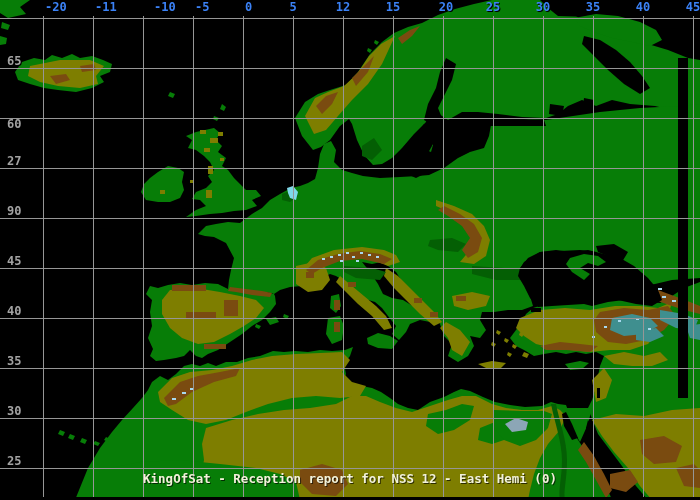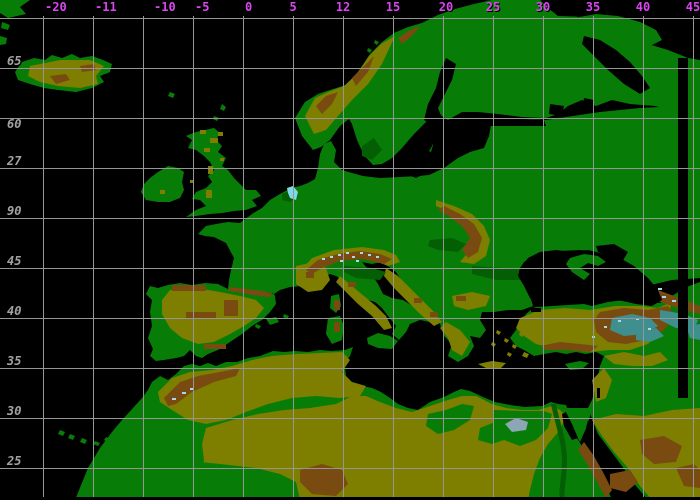--- a/index.html
+++ b/index.html
@@ -1,23 +1,23 @@
 <!DOCTYPE html>
 <html><head>
 <meta charset="utf-8">
 <style>
   html,body{margin:0;padding:0;background:#000;}
   .stage{position:relative;width:700px;height:500px;background:#000;overflow:hidden;
          font-family:"DejaVu Sans Mono","Liberation Mono",monospace;}
   .stage svg{position:absolute;left:0;top:0;}
   .tick{position:absolute;top:1px;font-weight:bold;font-size:12px;line-height:13px;
-        color:#d946ef;white-space:nowrap;z-index:3;text-shadow:1px 1px 0 #000;}
+        color:#3b82f6;white-space:nowrap;z-index:3;text-shadow:1px 1px 0 #000;}
   .tick.center{transform:translateX(-50%);}
   .lat{position:absolute;left:7px;font-weight:bold;font-size:12px;line-height:13px;
-       color:#a2a2a2;white-space:nowrap;z-index:3;text-shadow:1px 1px 0 #000;font-style:italic;}
+       color:#a2a2a2;white-space:nowrap;z-index:3;text-shadow:1px 1px 0 #000;}
   .caption{position:absolute;left:350px;top:472px;transform:translateX(-50%);
            font-weight:bold;font-size:12.5px;line-height:14px;color:#f2f2da;
            white-space:nowrap;z-index:4;text-shadow:1px 1px 0 rgba(0,0,0,.65);}
   
   .sea{fill:#000000}.green{fill:#077d07}.dgreen{fill:#045f04}.olive{fill:#7e7e00}
   .brown{fill:#7a4b10}.teal{fill:#3f8f8f}.slate{fill:#8ca6b6}.snow{fill:#a8d8ee}
   .cyan{fill:#7fd8e8}
   .grid{stroke:#969696;stroke-width:1;shape-rendering:crispEdges;}
 </style>
 </head>
@@ -160,14 +160,15 @@
 <span class="lat" style="top:55px">65</span>
 <span class="lat" style="top:118px">60</span>
 <span class="lat" style="top:155px">27</span>
 <span class="lat" style="top:205px">90</span>
 <span class="lat" style="top:255px">45</span>
 <span class="lat" style="top:305px">40</span>
 <span class="lat" style="top:355px">35</span>
 <span class="lat" style="top:405px">30</span>
 <span class="lat" style="top:455px">25</span>
 
+<div class="caption">KingOfSat - Reception report for NSS 12 - East Hemi (0)</div>
 
 </div>
 
 </body></html>

